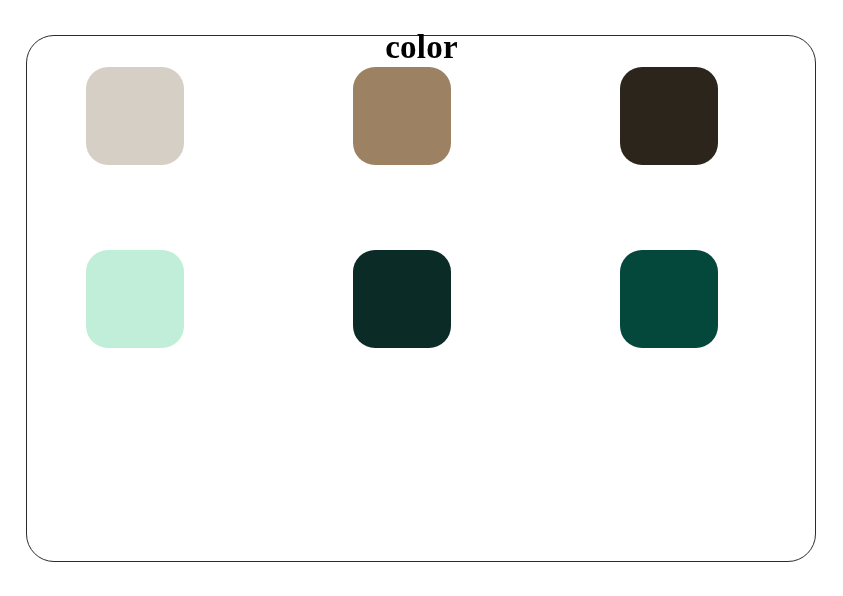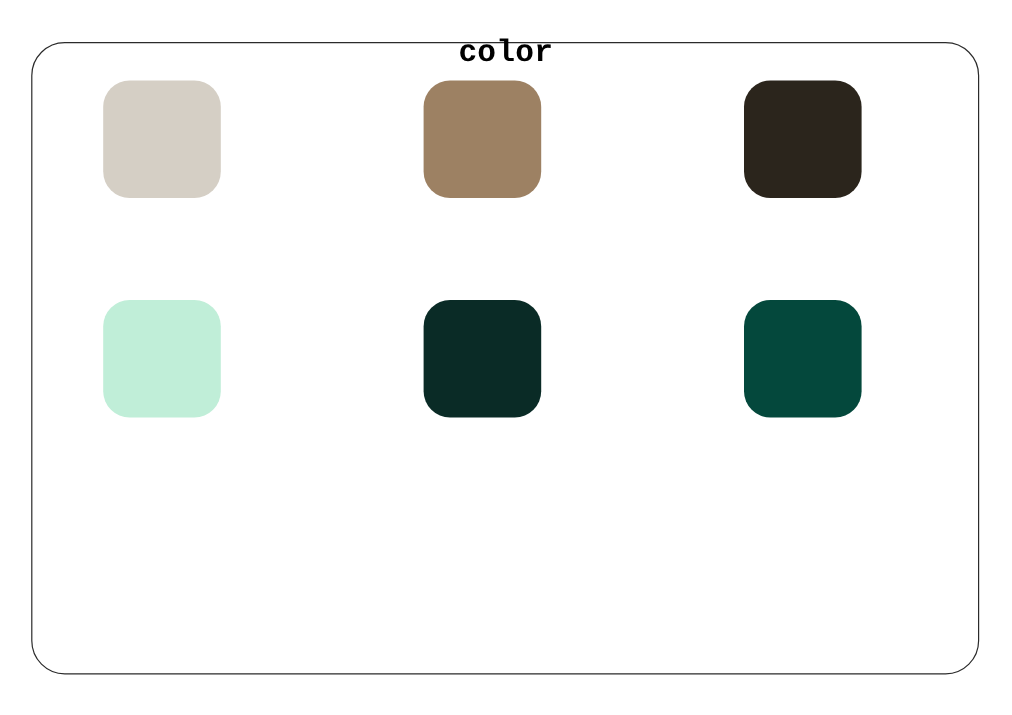--- a/index.html
+++ b/index.html
@@ -36,23 +36,23 @@
     background: transparent;
   }
 
   
   #palette-title {
     position: absolute;
     left: 0;
     top: 31px;
     width: 100%;
     text-align: center;
-    font-family: Liberation Mono, monospace;
+    font-family: Liberation Serif, serif;
     font-weight: 700;
-    font-size: 26px;
+    font-size: 33px;
     line-height: 1;
     letter-spacing: 0.2px;
     color: #000000;
     user-select: none;
   }
 
   
   #swatch-grid {
     position: absolute;
     left: 86px;

